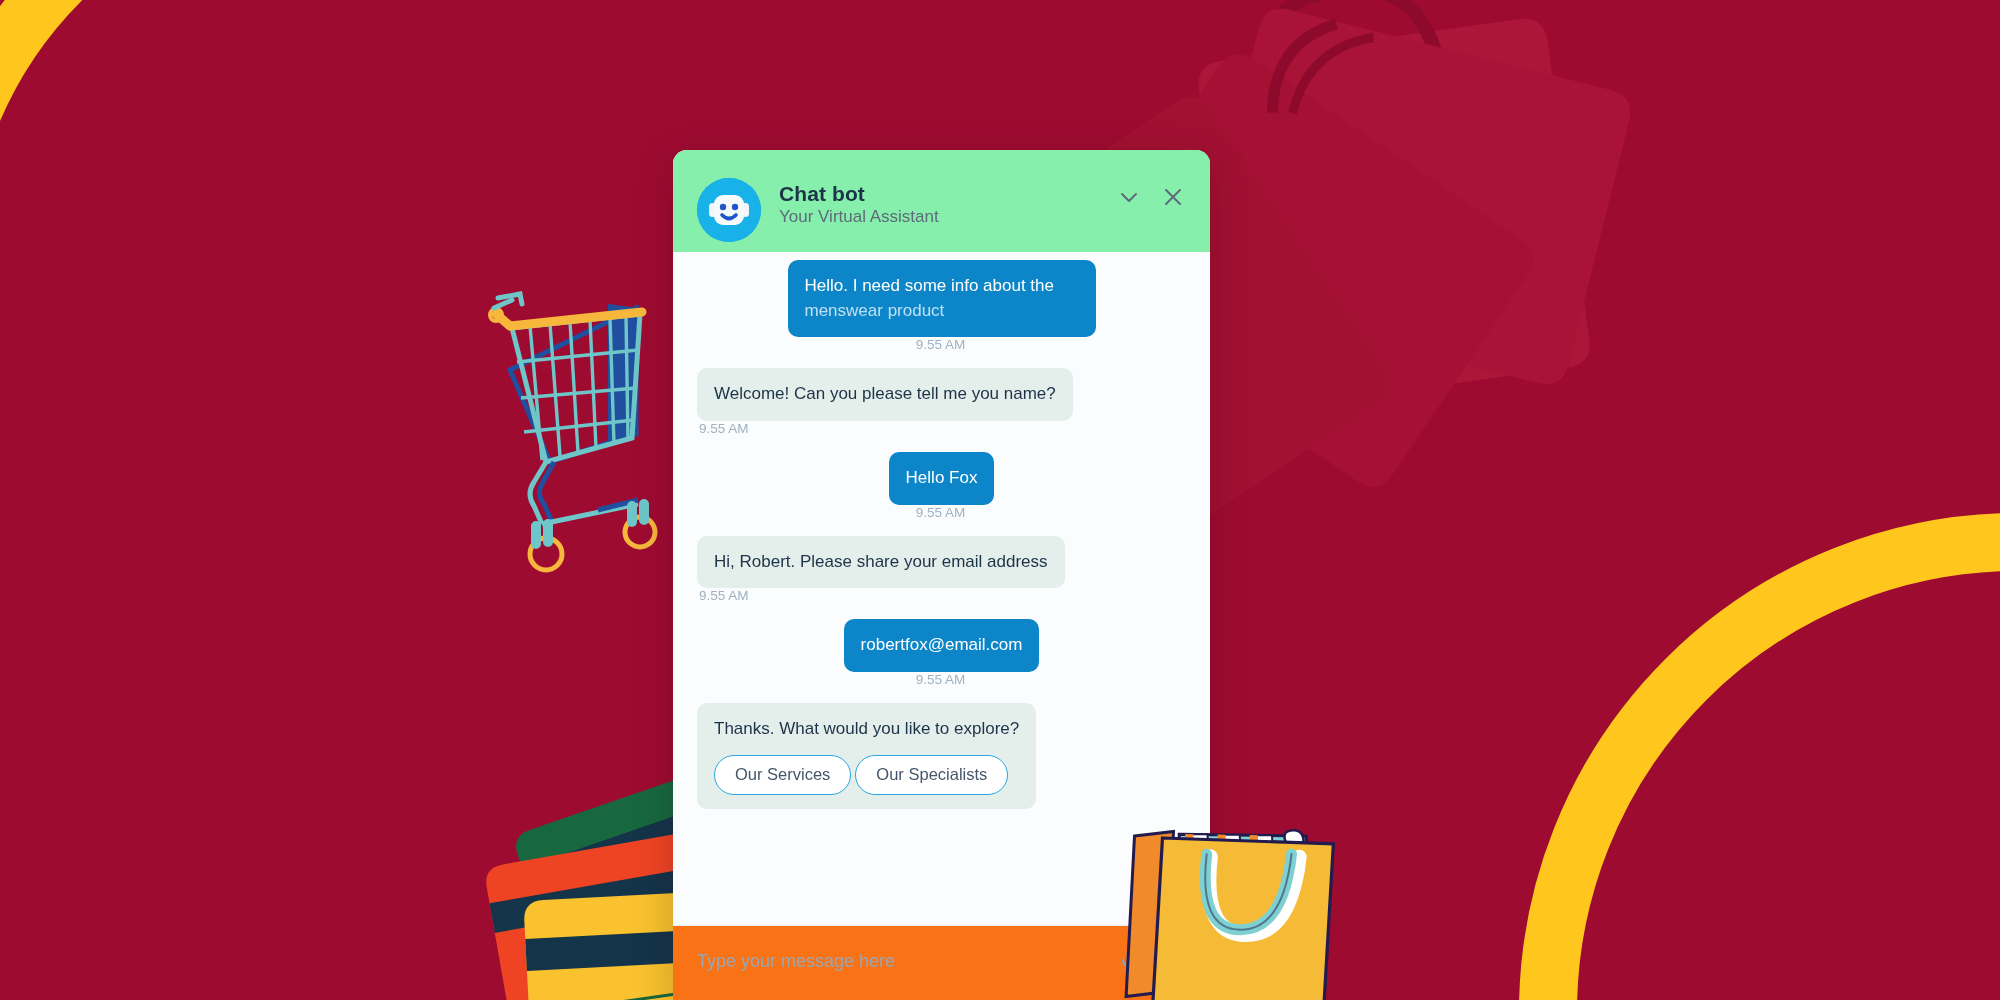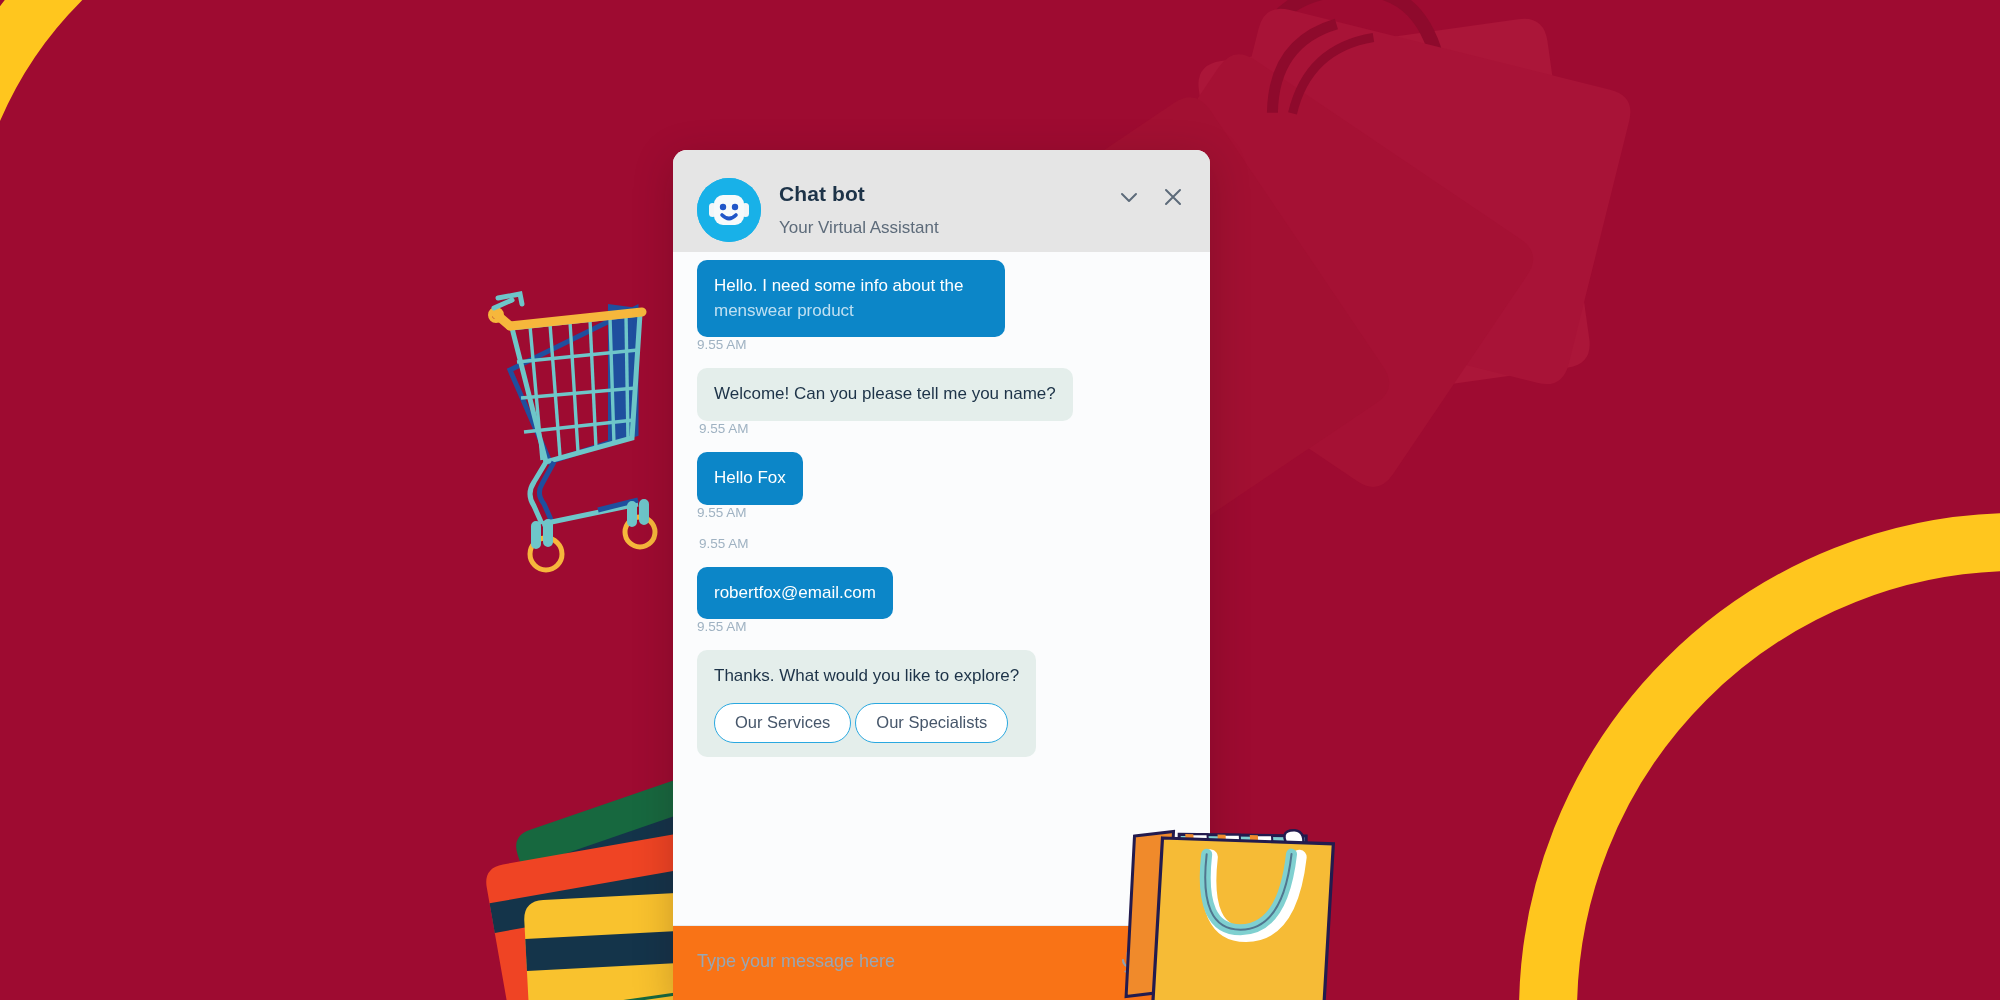--- a/index.html
+++ b/index.html
@@ -46,21 +46,21 @@
     flex-direction: column;
     z-index: 5;
   }
 
   
   #chat-header {
     display: flex;
     align-items: flex-start;
     padding: 26px 24px 10px 24px;
     flex: 0 0 auto;
-    background: #e5e5e5;
+    background: #86efac;
   }
   .avatar {
     width: 64px;
     height: 64px;
     border-radius: 50%;
     background: #18b1e8;
     flex: 0 0 auto;
     position: relative;
     margin-right: 18px;
     margin-top: 2px;
@@ -73,21 +73,21 @@
     font-weight: bold;
     color: #1d3348;
     line-height: 1.15;
     letter-spacing: .1px;
     white-space: nowrap;
   }
   #bot-subtitle {
     font-size: 17px;
     color: #5d6b7a;
     line-height: 1.3;
-    margin-top: 11px;
+    margin-top: 0;
     white-space: nowrap;
   }
   .header-actions {
     display: flex;
     align-items: center;
     gap: 18px;
     padding-top: 8px;
     flex: 0 0 auto;
   }
   .hdr-btn {
@@ -99,21 +99,21 @@
 
   
   #message-list {
     flex: 1 1 auto;
     padding: 8px 24px 0 24px;
     overflow: hidden;
     display: flex;
     flex-direction: column;
   }
   .msg-row { display: flex; flex-direction: column; margin-bottom: 16px; }
-  .msg-row.out { align-items: flex-start; }
+  .msg-row.out { align-items: center; }
   .msg-row.in  { align-items: flex-start; justify-content: flex-end; }
 
   .bubble {
     max-width: 274px;
     padding: 14px 17px;
     font-size: 17px;
     line-height: 1.45;
     border-radius: 10px;
     word-wrap: break-word;
   }
@@ -356,20 +356,21 @@
         <div class="bubble in wide">Welcome! Can you please tell me you name?</div>
         <div class="timestamp">9.55 AM</div>
       </div>
 
       <div class="msg-row out">
         <div class="bubble out">Hello Fox</div>
         <div class="timestamp">9.55 AM</div>
       </div>
 
       <div class="msg-row in">
+        <div class="bubble in wide">Hi, Robert. Please share your email address</div>
         <div class="timestamp">9.55 AM</div>
       </div>
 
       <div class="msg-row out">
         <div class="bubble out">robertfox@email.com</div>
         <div class="timestamp">9.55 AM</div>
       </div>
 
       <div class="msg-row in">
         <div class="bubble in wide">

